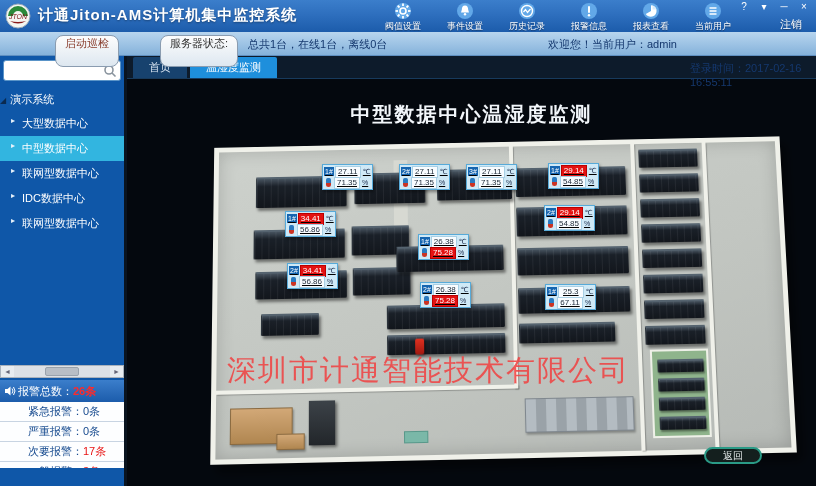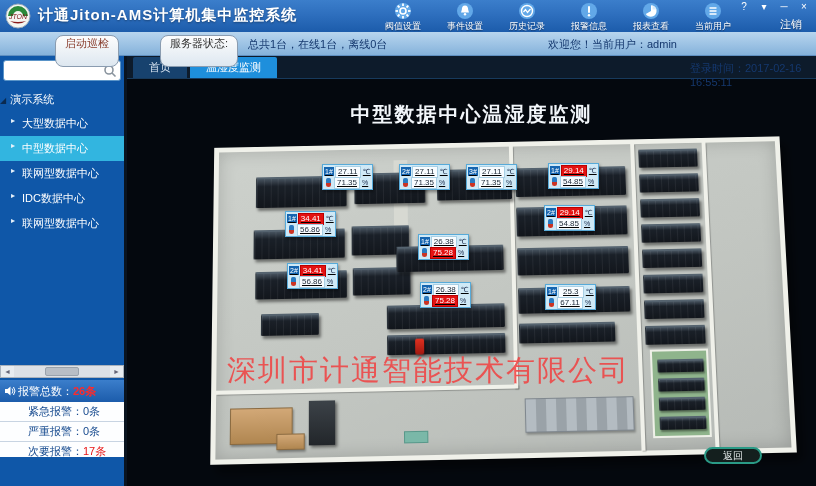--- a/index.html
+++ b/index.html
@@ -52,21 +52,21 @@
   
   .hscroll { position:absolute; left:0; top:309px; width:124px; height:13px; background:#dde1e6;
     border:1px solid #aab2bc; }
   .hscroll .arrow { position:absolute; top:0; width:13px; height:11px; font-size:7px; color:#667; text-align:center;
     line-height:11px; background:#e8ecf0; cursor:pointer; }
   .hscroll .arrow.left { left:0; } .hscroll .arrow.right { right:0; }
   .hscroll .thumb { position:absolute; left:44px; top:1px; width:34px; height:9px; background:#b8bec6;
     border:1px solid #99a2ac; border-radius:2px; cursor:grab; }
 
   
-  .alarm-panel { position:absolute; left:0; top:324px; width:124px; height:77px; background:#bef264; overflow:hidden; }
+  .alarm-panel { position:absolute; left:0; top:324px; width:124px; height:88px; background:#bef264; overflow:hidden; }
   .alarm-head { height:22px; background:linear-gradient(180deg,#3b7ecb,#1c5cab); color:#fff;
     font-size:11px; line-height:22px; padding-left:4px; }
   .alarm-head .num { color:#ff2a2a; font-weight:bold; }
   .alarm-row { height:20px; line-height:19px; font-size:11px; color:#15498e; padding-left:28px;
     border-bottom:1px solid #c8d4e2; background:#fdfeff; }
   .alarm-row .num { color:#15498e; }
   .alarm-row .num.alarm { color:#e81414; }
 
   
   .main { position:absolute; left:127px; top:56px; width:689px; height:430px; background:#04080e; }

